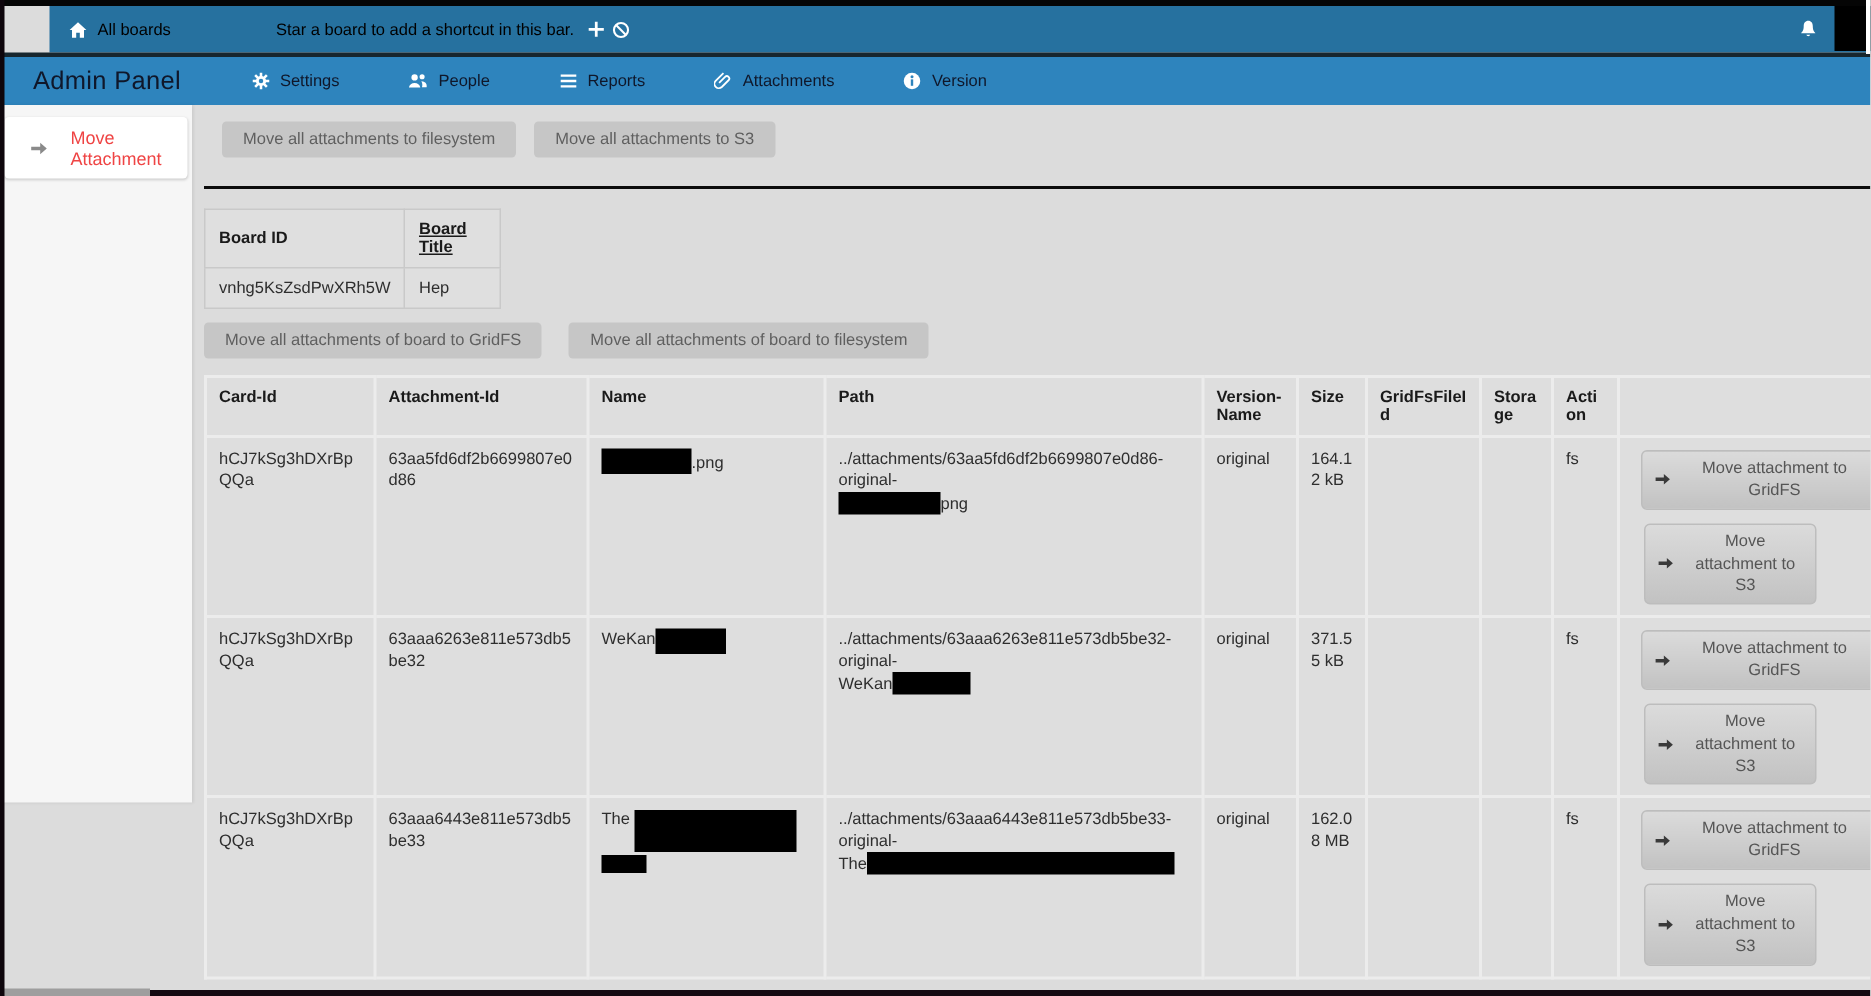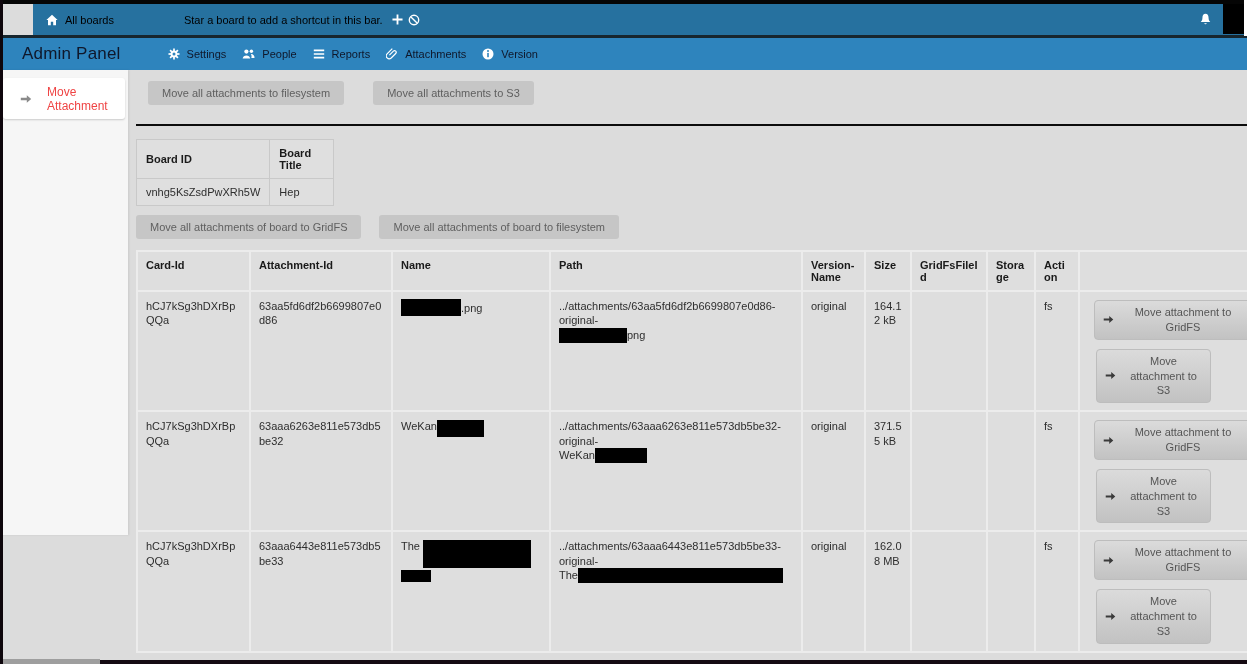--- a/index.html
+++ b/index.html
@@ -28,48 +28,48 @@
   .bell-wrap { margin-right:11px; color:#fff; }
   .user-redacted { width:54px; height:30px; background:#000; margin-right:3px; margin-top:-2px; }
 
   
   .bar-sep { position:absolute; top:35px; left:0; width:1247px; height:3px; background:#17262e; }
   .appbar {
     position:absolute; top:38px; left:0; width:1247px; height:32px;
     background:#2e84bd; color:#0f172a; display:flex; align-items:center;
   }
   .app-title { margin-left:22px; font-size:17px; font-weight:400; letter-spacing:.2px; }
-  .app-nav { display:flex; align-items:center; margin-left:47px; gap:16px; }
+  .app-nav { display:flex; align-items:center; margin-left:47px; gap:46px; }
   .nav-item { display:flex; align-items:center; gap:7px; font-size:11px; cursor:pointer; }
 
   
   .sidebar { position:absolute; left:0; top:70px; width:128px; height:465px; background:#f6f6f6;
              box-shadow:1px 0 2px rgba(0,0,0,.08); }
   .sidebar-card {
     position:absolute; left:3px; top:8px; width:122px; height:41px; background:#ffffff;
     border-radius:3px; box-shadow:0 1px 2px rgba(0,0,0,.18);
     display:flex; align-items:center; gap:15px; padding-left:17px;
     font-size:12px; color:#ef4444; cursor:pointer;
   }
   .sidebar-card .icon { color:#8a8a8a; }
 
   
   .main { position:absolute; left:136px; top:70px; width:1111px; }
   .btn {
     display:inline-flex; align-items:center; justify-content:center;
     background:#c6c6c6; color:#5f5f5f; font-size:11px; border:none; border-radius:3px;
     padding:6px 14px; cursor:pointer; font-family:inherit;
   }
-  .global-buttons { margin:11px 0 0 12px; display:flex; gap:29px; }
+  .global-buttons { margin:11px 0 0 12px; display:flex; gap:12px; }
   .divider { border:none; border-top:2px solid #0c0c0c; margin:19px 0 13px 0; width:1111px; }
 
   table { border-collapse:collapse; font-size:11px; color:#2e2e2e; }
   .board-table td, .board-table th { border:1px solid #c9c9c9; background:#dfdfdf; padding:7px 9px; text-align:left; }
   .board-table th { font-weight:bold; color:#1a1a1a; }
-  .board-table .c1 { width:115px; } .board-table .c2 { width:64px; }
+  .board-table .c1 { width:115px; } .board-table .c2 { width:64px;text-decoration:underline; }
 
   .board-buttons { margin-top:9px; display:flex; gap:18px; }
 
   .att-table { margin-top:11px; width:1111px; table-layout:fixed; }
   .att-table th, .att-table td {
     border:2px solid #ececec; background:#dedede; padding:7px 8px;
     text-align:left; vertical-align:top; word-wrap:break-word;margin-top:44px;
   }
   .att-table th { font-weight:bold; color:#1a1a1a; height:36px; }
   .att-table tr.data-row { height:89px; }

